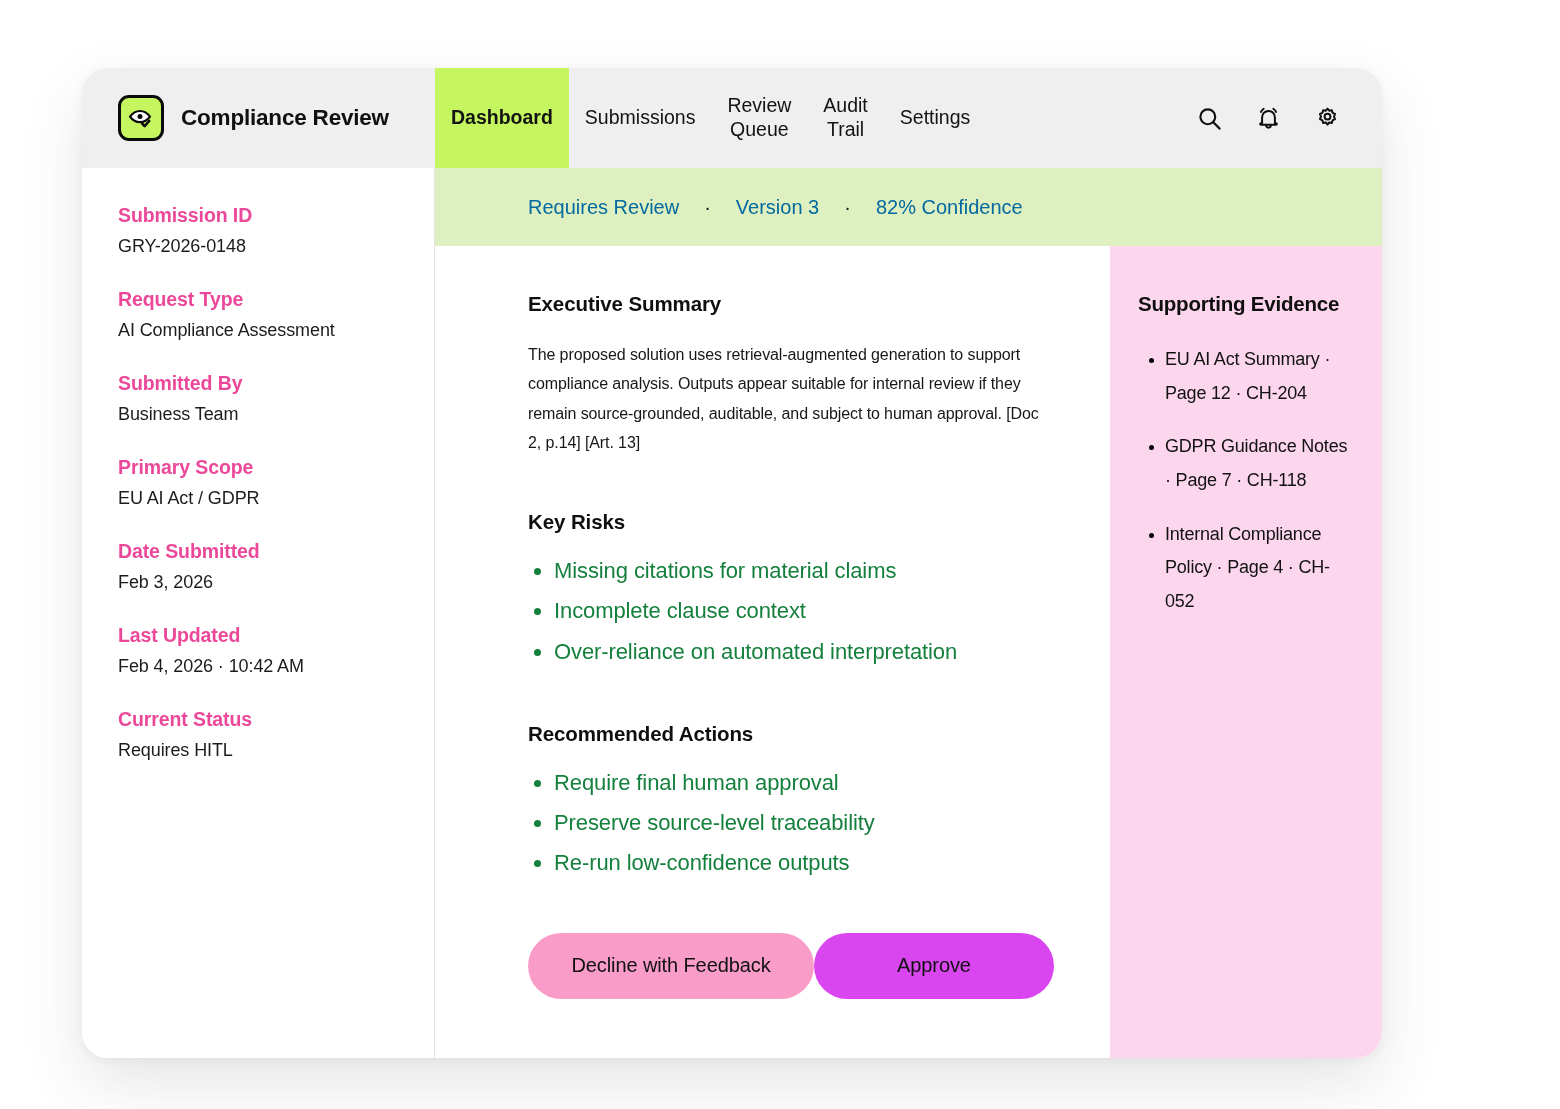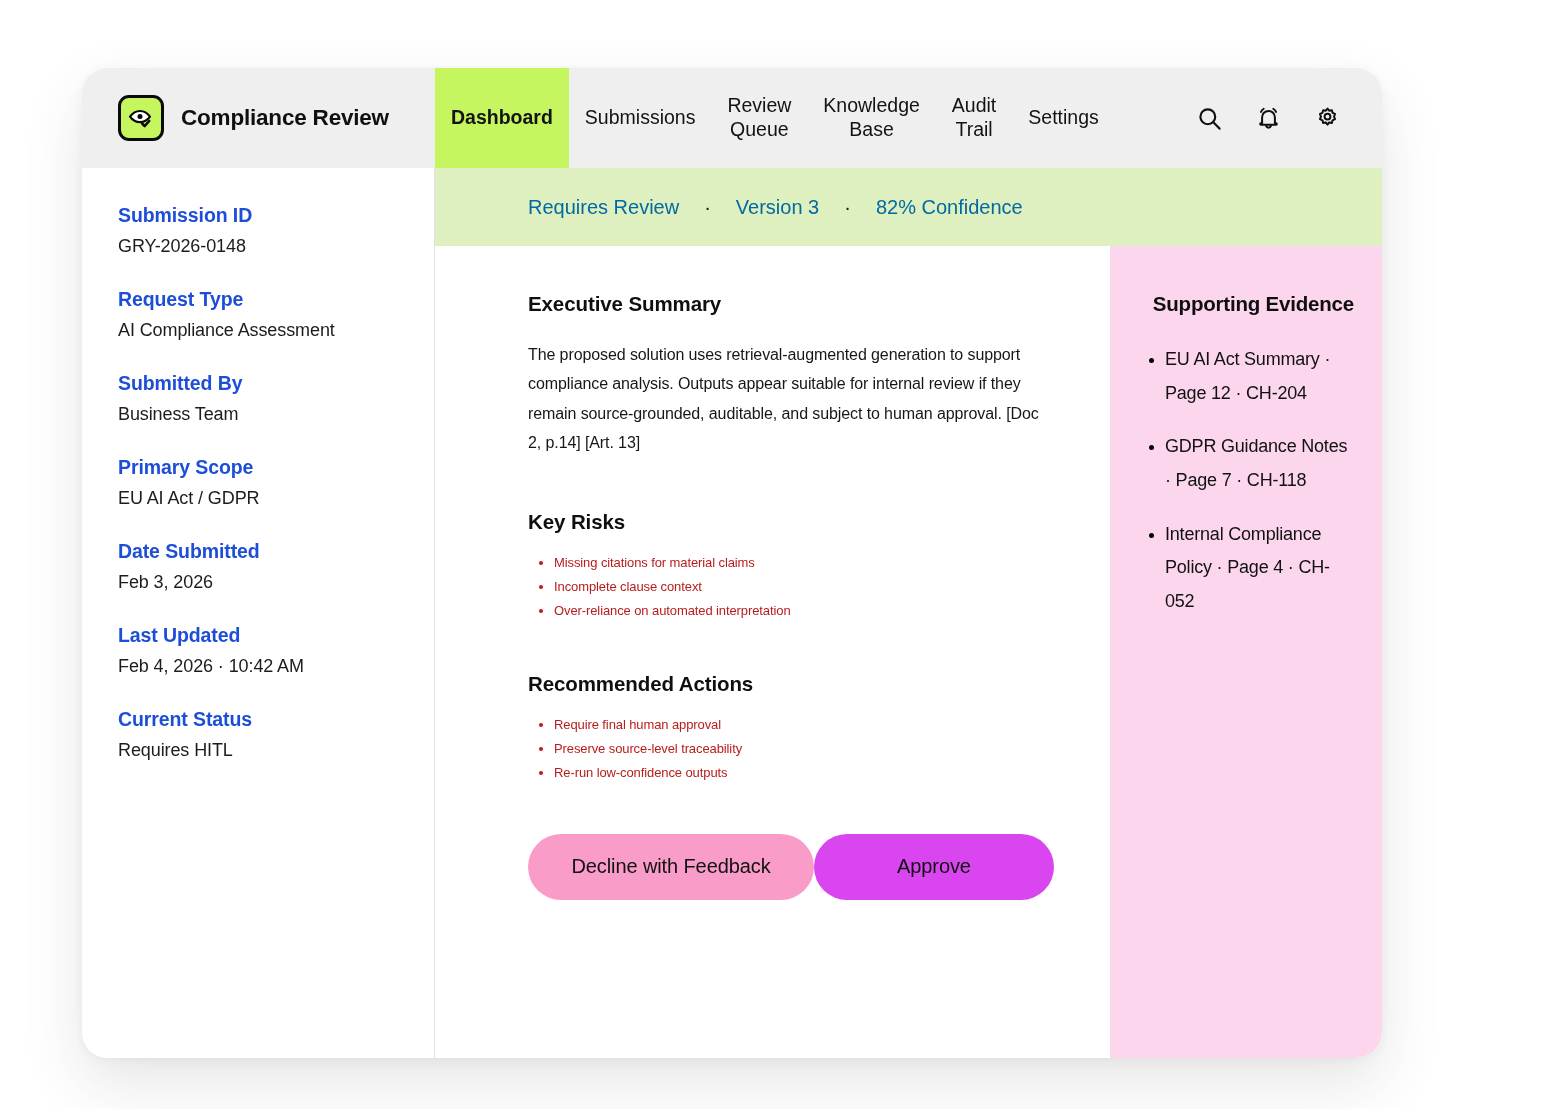--- a/index.html
+++ b/index.html
@@ -123,21 +123,21 @@
     min-width: 353px;
     background: #ffffff;
     border-right: 1.5px solid #e3e3e3;
     padding: 36px 36px 0 36px;
     overflow: hidden;
   }
   .field { margin-bottom: 31px; }
   .field-label {
     font-size: 19.5px;
     font-weight: 700;
-    color: #1d4ed8;
+    color: #ec4899;
     letter-spacing: -0.1px;
     margin-bottom: 9px;
   }
   .field-value {
     font-size: 18px;
     color: #1c1c1c;
     letter-spacing: -0.1px;
   }
 
   
@@ -200,23 +200,23 @@
 
   .sec-gap-1 { margin-top: 53px; }
   .sec-gap-2 { margin-top: 50px; }
 
   ul.bullets {
     margin-top: 17px;
     padding-left: 26px;
     list-style: disc;
   }
   ul.bullets li {
-    font-size: 13px;
+    font-size: 22px;
     line-height: 1.83;
-    color: #b91c1c;
+    color: #15803d;
     letter-spacing: -0.1px;
   }
 
   .actions {
     margin-top: 49px;
     display: flex;
   }
   .btn {
     border: none;
     border-radius: 999px;
@@ -235,21 +235,21 @@
     width: 272px;
     min-width: 272px;
     background: #fcd6ec;
     padding: 46px 28px 0 28px;
     border-bottom-right-radius: 26px;
   }
   .evidence-title {
     font-size: 20.5px;
     font-weight: 700;
     color: #0f0f0f;
-    text-align: right;
+    text-align: left;
     letter-spacing: -0.2px;
   }
   ul.ev-list {
     margin-top: 27px;
     padding-left: 27px;
     list-style: disc;
   }
   ul.ev-list li { margin-bottom: 20px; }
   ul.ev-list a {
     font-size: 18px;
@@ -277,22 +277,20 @@
           </svg>
         </div>
         <div class="brand-title">Compliance Review</div>
       </div>
 
       <div class="nav">
         <div class="nav-item active">Dashboard</div>
         <div class="nav-item">Submissions</div>
         <div class="nav-item">Review
 Queue</div>
-        <div class="nav-item">Knowledge
-Base</div>
         <div class="nav-item">Audit
 Trail</div>
         <div class="nav-item">Settings</div>
         <div class="nav-spacer"></div>
 
         <div class="nav-icons">
           <div class="icon-btn">
             <svg width="27" height="27" viewBox="0 0 24 24" fill="none" aria-hidden="true">
               <circle cx="10.5" cy="10.5" r="6.6" stroke="#111111" stroke-width="1.9"></circle>
               <path d="M15.4 15.4L21 21" stroke="#111111" stroke-width="1.9" stroke-linecap="round"></path>

